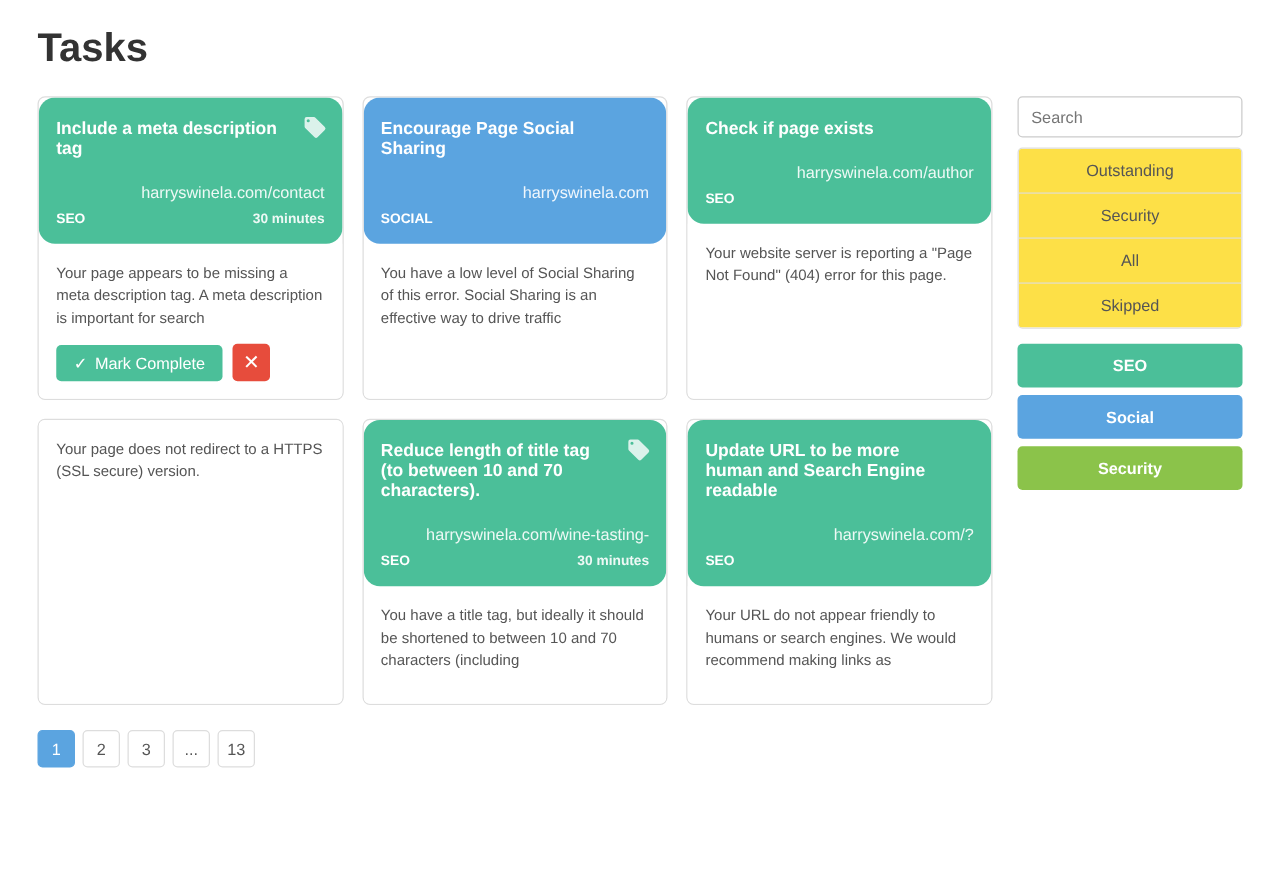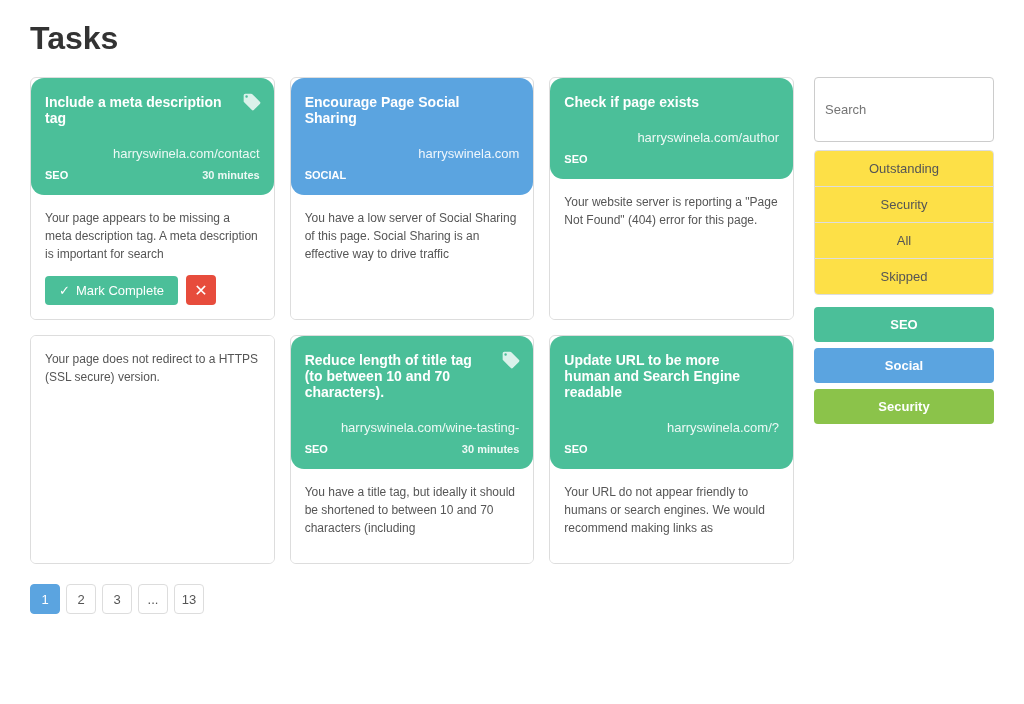--- a/index.html
+++ b/index.html
@@ -29,21 +29,21 @@
     .card-time { font-size: 11px; color: rgba(255,255,255,0.9); font-weight: bold; }
 
     .card-body { padding: 14px; background: #fff; flex: 1; }
     .card-body p { font-size: 12px; color: #555; line-height: 1.5; margin-bottom: 12px; }
 
     .card-actions { display: flex; gap: 8px; align-items: center; }
     .btn-complete { background: #4bbf99; border: none; color: #fff; padding: 7px 14px; border-radius: 4px; font-size: 13px; cursor: pointer; display: flex; align-items: center; gap: 6px; }
     .btn-dismiss { background: #e74c3c; border: none; color: #fff; width: 30px; height: 30px; border-radius: 4px; font-size: 16px; cursor: pointer; display: flex; align-items: center; justify-content: center; }
 
     
-    .search-input { width: 100%; border: 1px solid #ccc; border-radius: 4px; padding: 24px 10px; font-size: 13px; color: #be185d; outline: none; }
+    .search-input { width: 100%; border: 1px solid #ccc; border-radius: 4px; padding: 8px 10px; font-size: 13px; color: #be185d; outline: none; }
 
     .filter-group { margin-top: 8px; border: 1px solid #ddd; border-radius: 4px; overflow: hidden; }
     .filter-btn { display: block; width: 100%; padding: 10px; text-align: center; background: #fde047; border: none; border-bottom: 1px solid #ddd; font-size: 13px; color: #555; cursor: pointer; }
     .filter-btn:last-child { border-bottom: none; }
 
     .category-group { margin-top: 12px; display: flex; flex-direction: column; gap: 6px; }
     .cat-btn { display: block; width: 100%; padding: 10px; text-align: center; border: none; border-radius: 4px; font-size: 13px; color: #fff; font-weight: bold; cursor: pointer; }
     .cat-btn.seo { background: #4bbf99; }
     .cat-btn.social { background: #5ba4e0; }
     .cat-btn.security { background: #8bc34a; }
@@ -94,21 +94,21 @@
     <div class="card-header blue">
       <h3>Encourage Page Social Sharing</h3>
 
       <div class="card-url">harryswinela.com</div>
       <div class="card-meta">
         <span class="card-category">SOCIAL</span>
 
       </div>
     </div>
     <div class="card-body">
-      <p>You have a low server of Social Sharing of this page. Social Sharing is an effective way to drive traffic</p>
+      <p>You have a low level of Social Sharing of this error. Social Sharing is an effective way to drive traffic</p>
 
     </div>
   </div>
         <div class="task-card">
     <div class="card-header green">
       <h3>Check if page exists</h3>
 
       <div class="card-url">harryswinela.com/author</div>
       <div class="card-meta">
         <span class="card-category">SEO</span>

